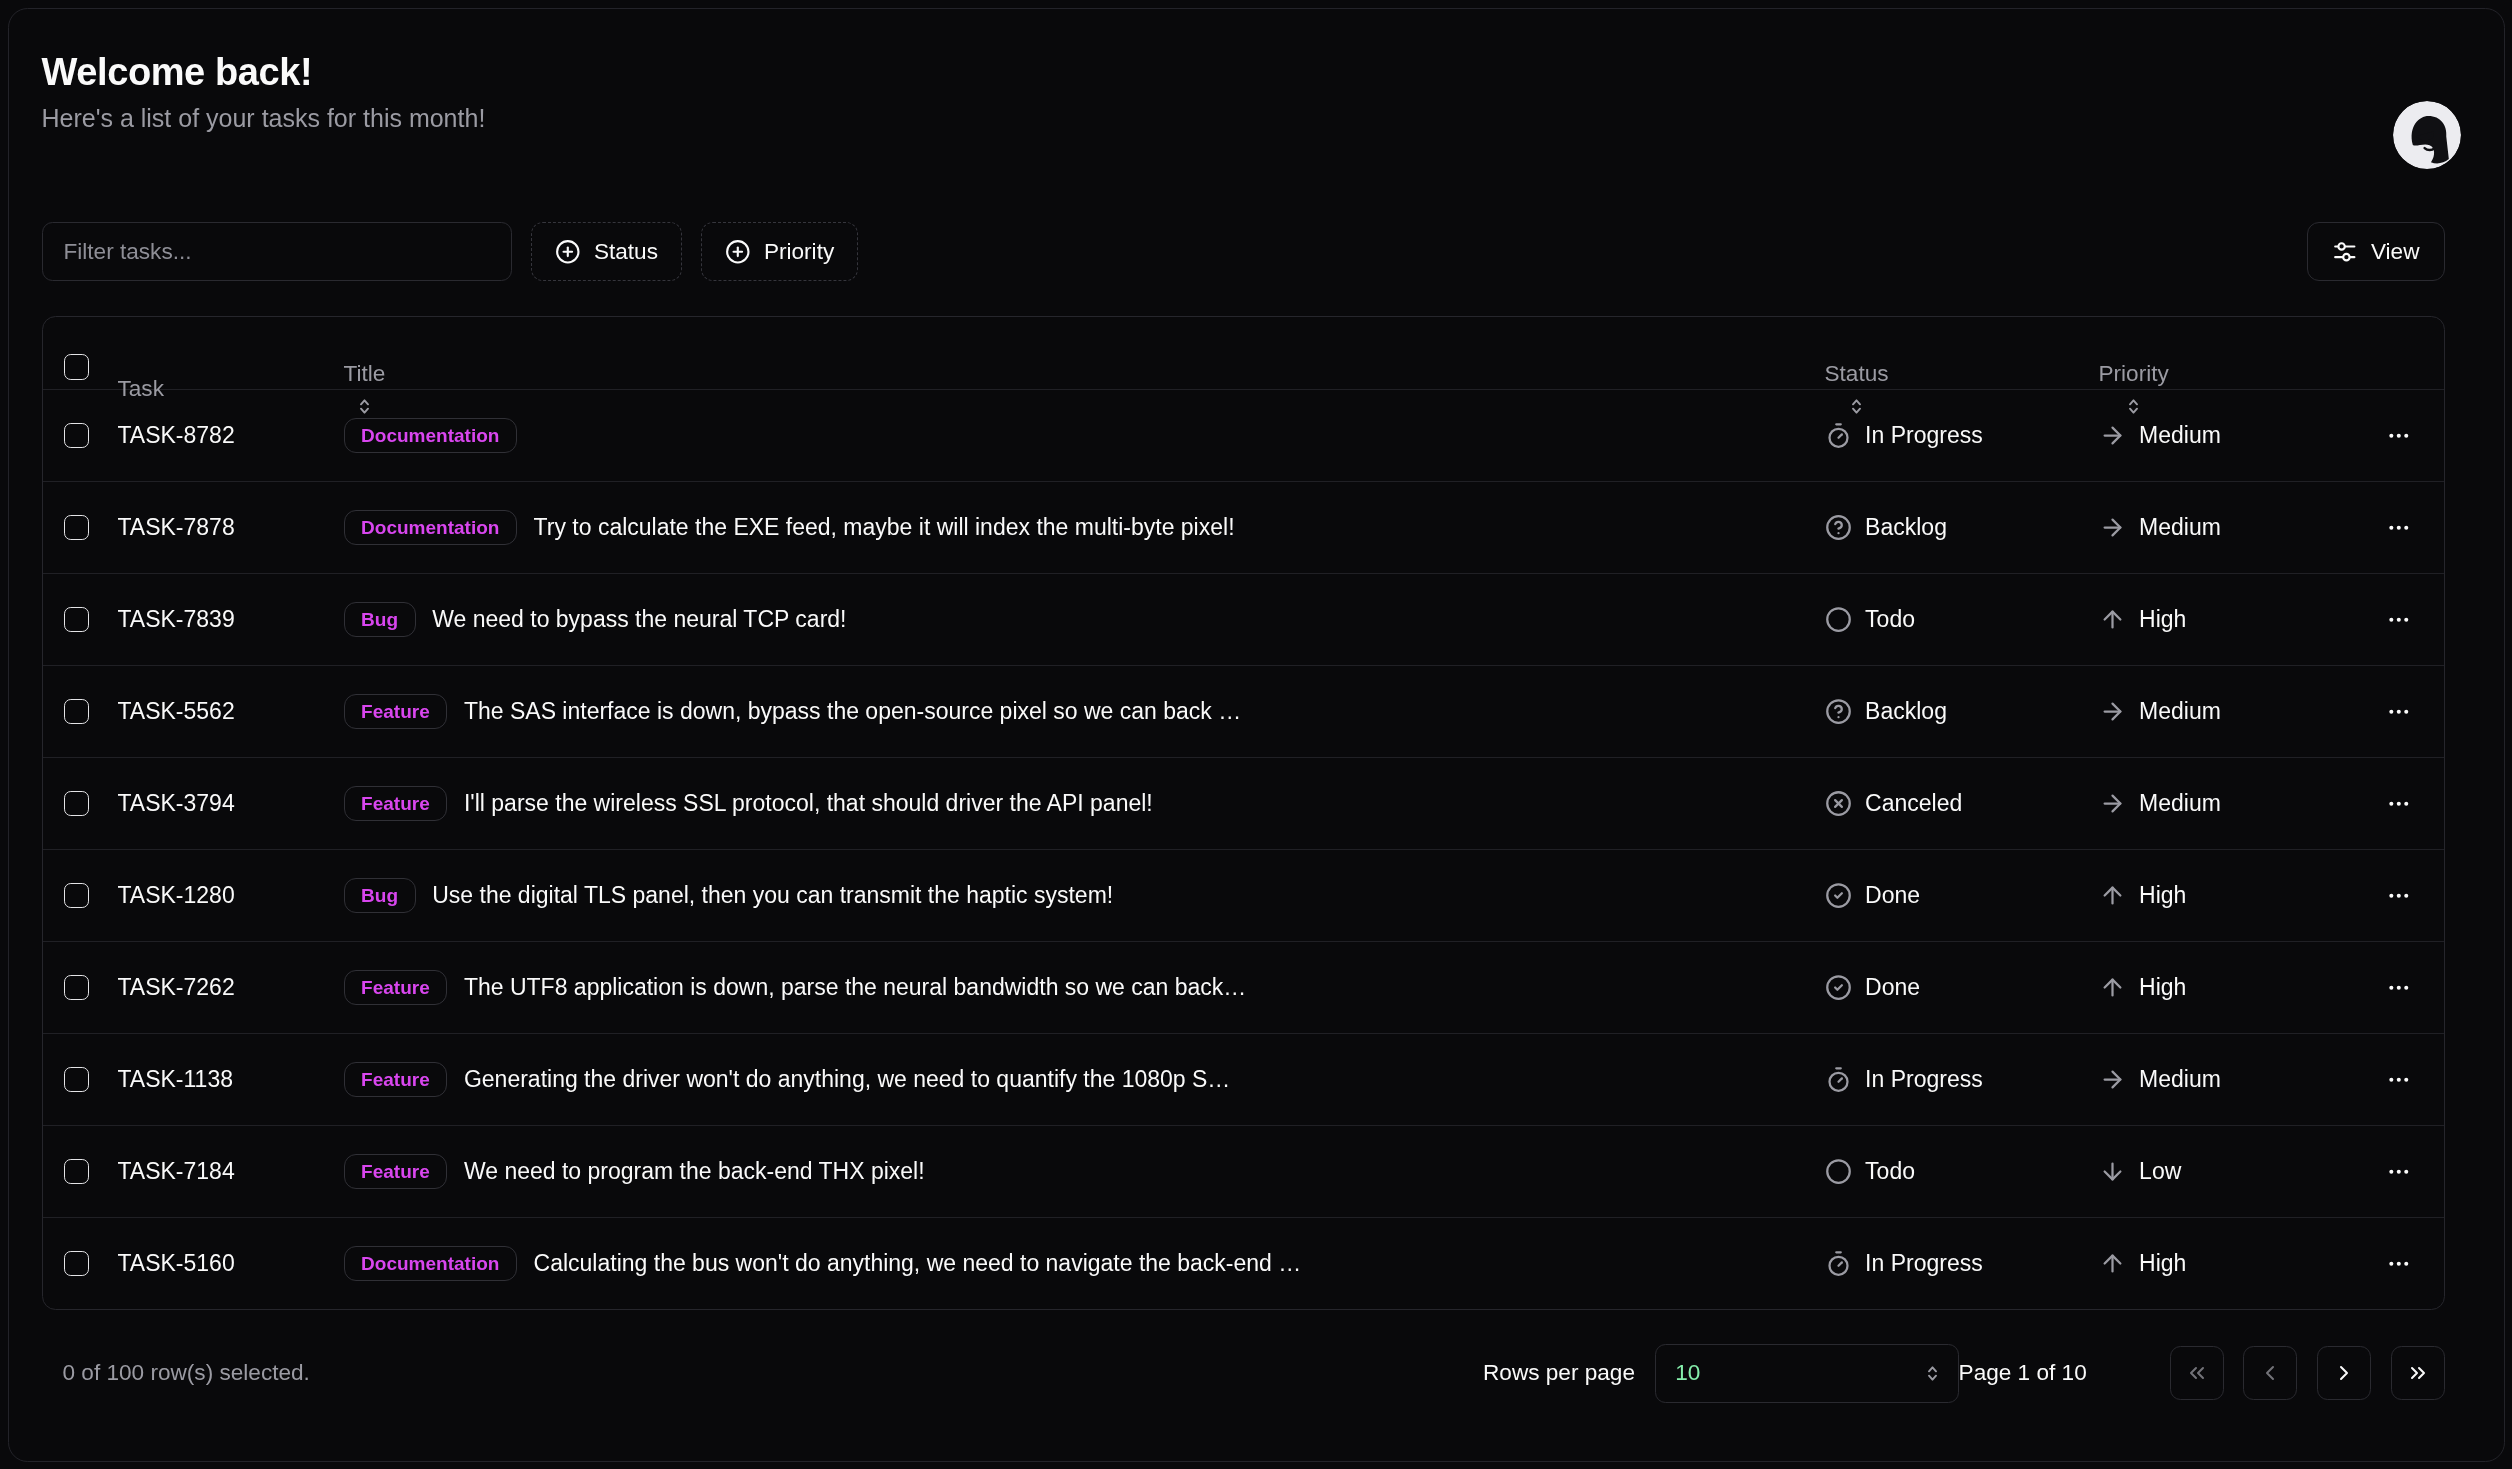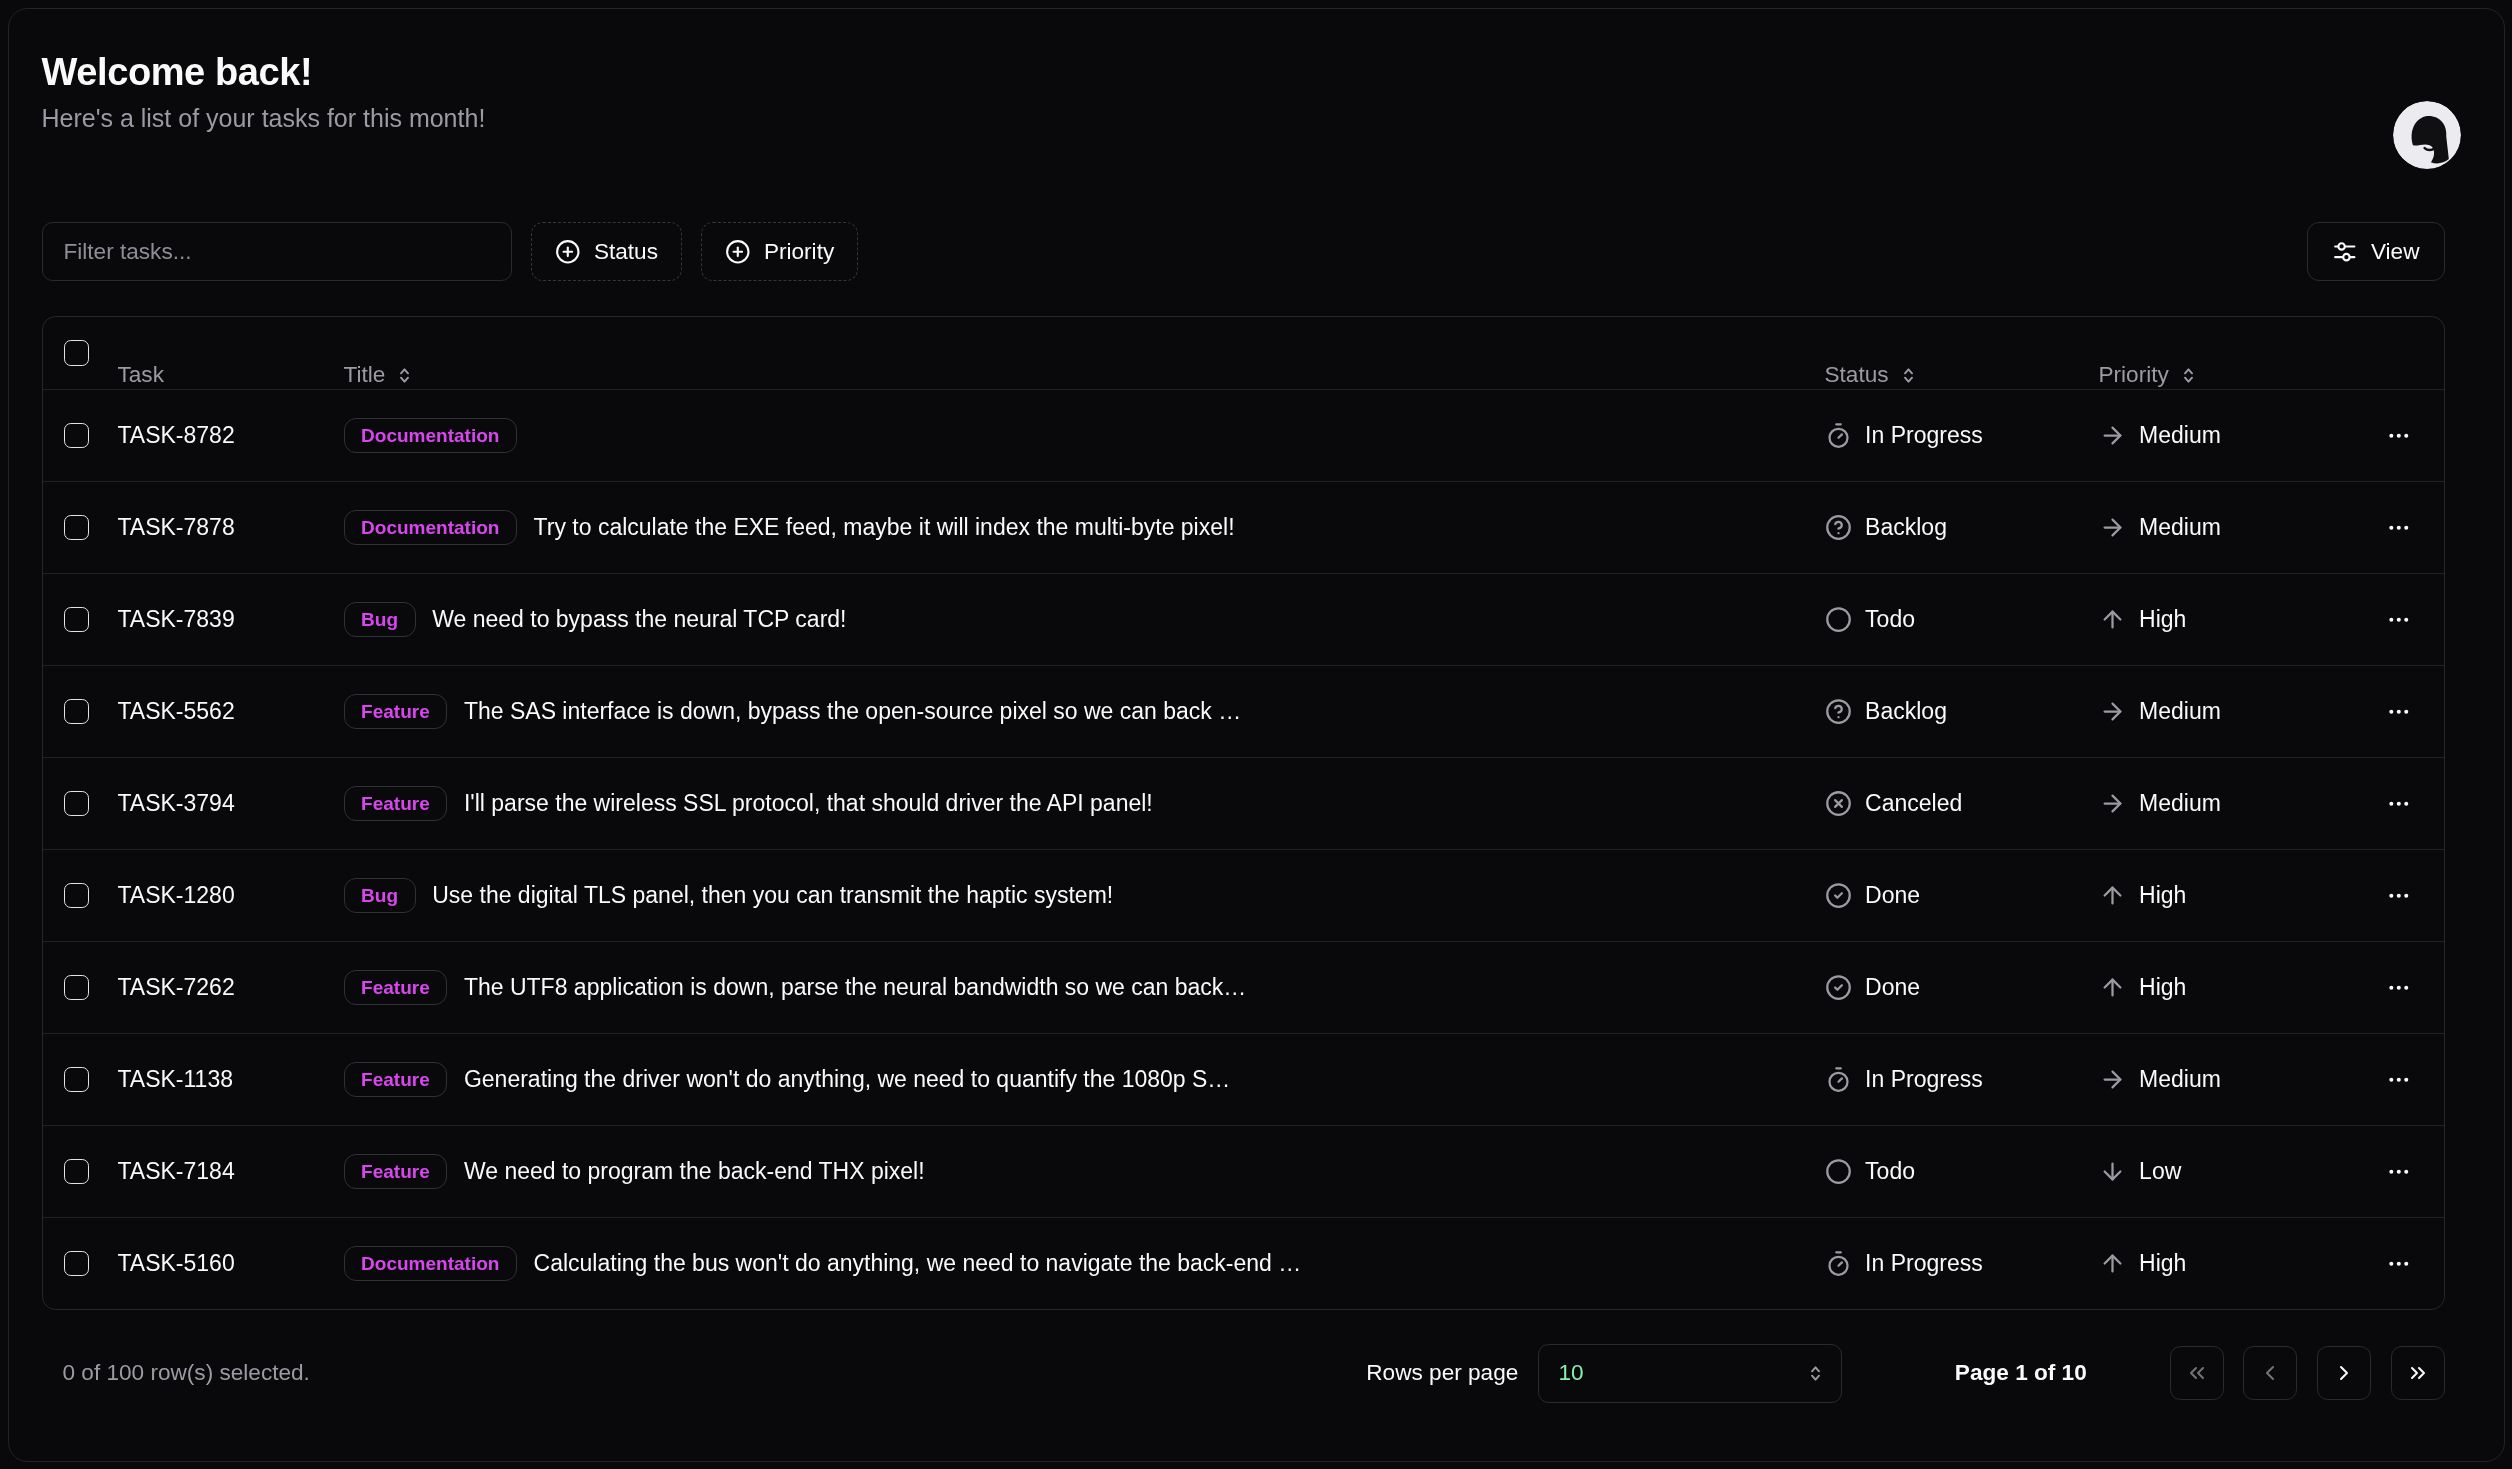--- a/index.html
+++ b/index.html
@@ -125,20 +125,21 @@
     display: inline-flex;
     align-items: center;
     gap: 9px;
     background: transparent;
     border: 0;
     color: #9b9ba3;
     font-size: 22.6px;
     font-family: "Liberation Sans", sans-serif;
     padding: 0;
     cursor: pointer;
+    flex-direction: column;
   }
   .td-title {
     display: flex;
     align-items: center;
     gap: 16.6px;
     overflow: hidden;
     white-space: nowrap;
     padding-right: 27px;
   }
   .badge {
@@ -195,21 +196,21 @@
     border-radius: 10.5px;
     padding: 0 15px 0 19.6px;
     background: transparent;
     color: #86efac;
     font-size: 22.6px;
     font-weight: 500;
     font-family: "Liberation Sans", sans-serif;
     cursor: pointer;
   }
   .select .icon { color: #9b9ba3; }
-  .page-indicator { margin-left: 113px; font-size: 22.6px; font-weight: 700; }
+  .page-indicator { font-size: 22.6px; font-weight: 400; }
   .page-buttons { margin-left: 83px; display: flex; gap: 19.6px; }
   .pbtn {
     width: 54px;
     height: 54px;
     display: flex;
     align-items: center;
     justify-content: center;
     background: transparent;
     border: 0.8px solid #2a2a30;
     border-radius: 10.5px;

